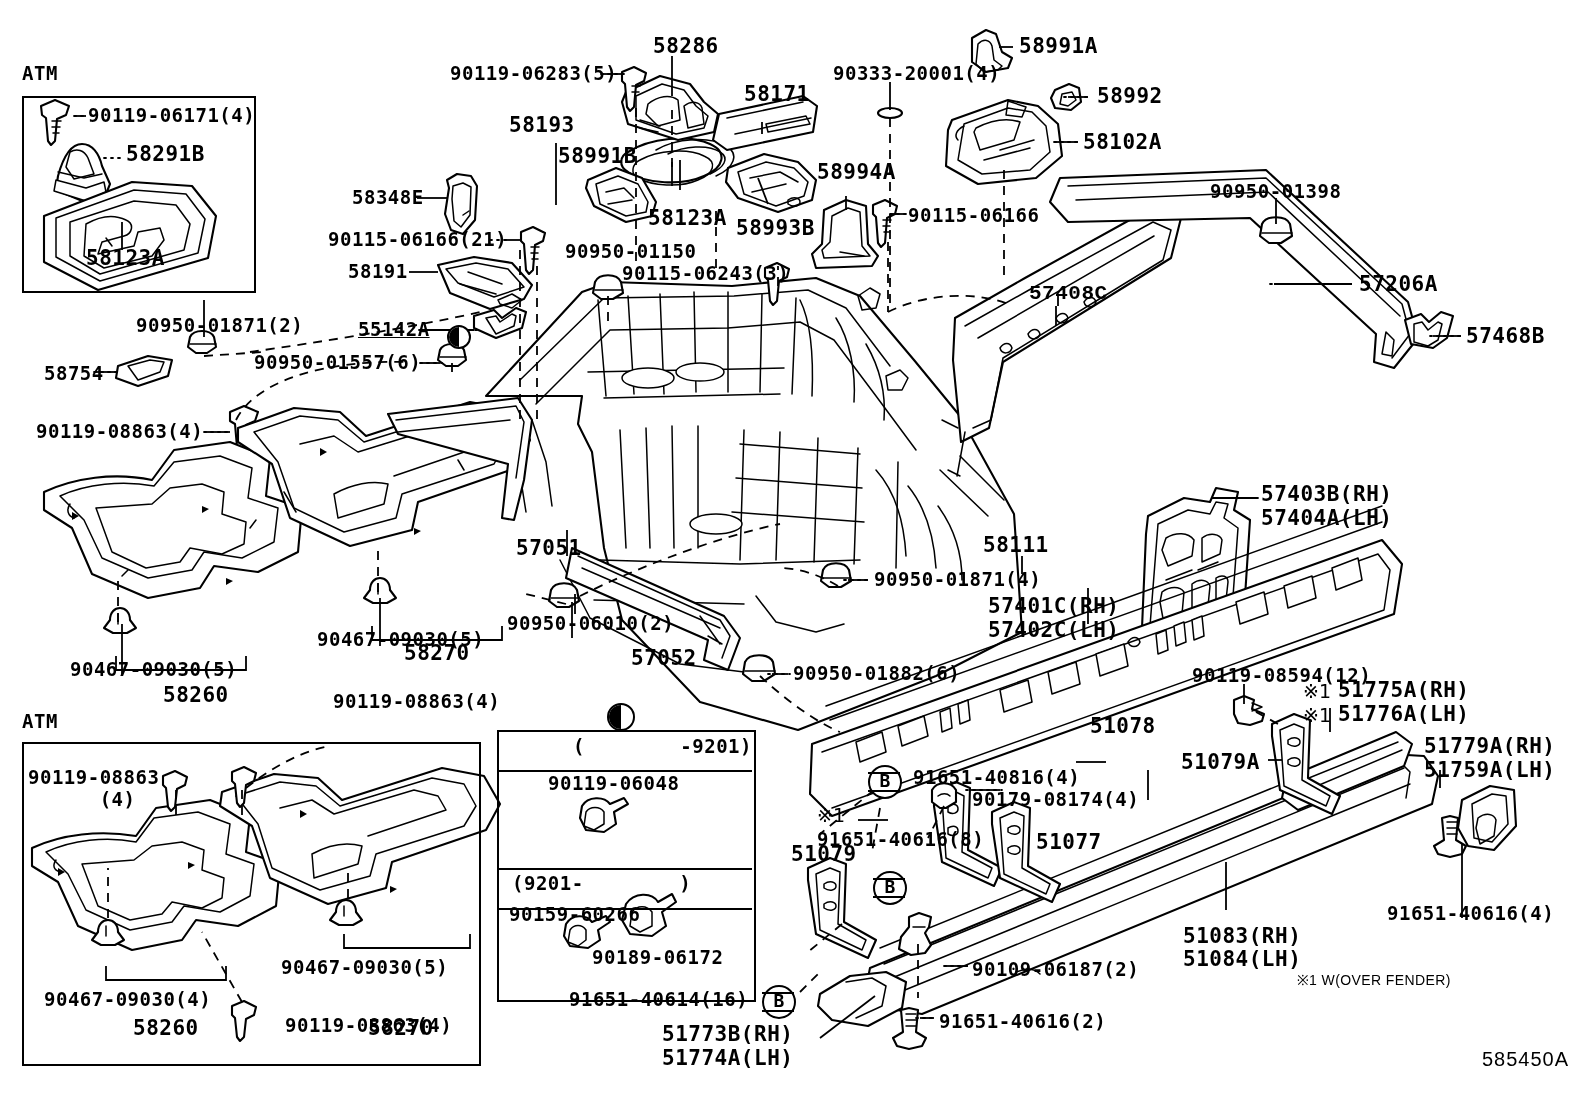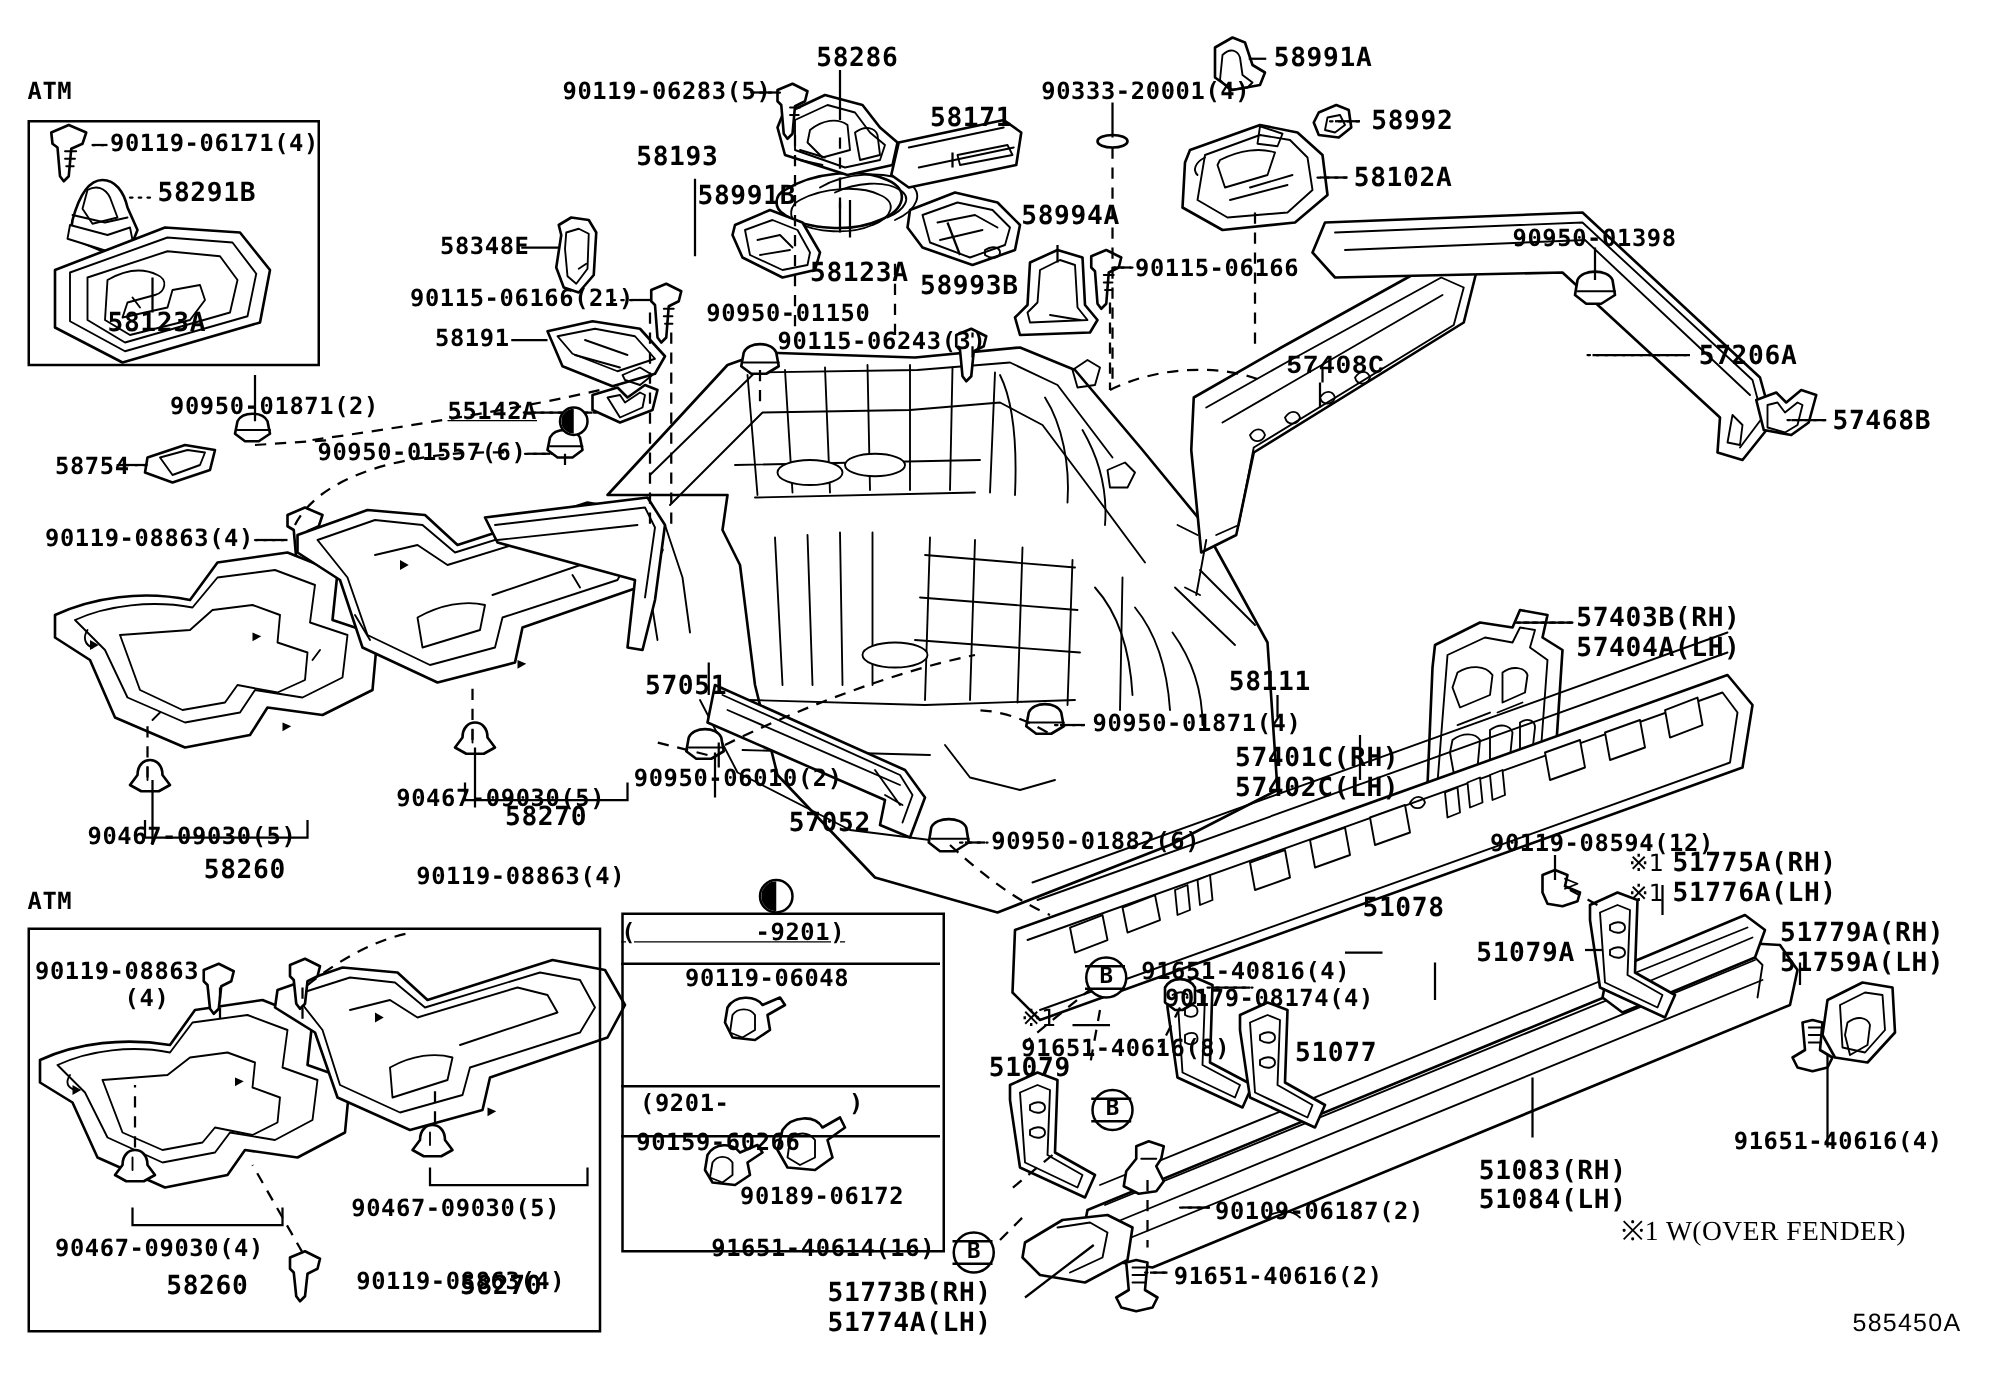--- a/index.html
+++ b/index.html
@@ -20,25 +20,25 @@
     position:absolute;
     font-family:"DejaVu Sans Mono","Liberation Mono",monospace;
     font-weight:700;
     font-size:19px;
     letter-spacing:0.5px;
     white-space:pre;
     line-height:1.18;
     color:#000;
   }
   .lbl.big{font-size:21px;}
-  .lbl.c{text-align:left;text-decoration:underline;}
+  .lbl.c{text-align:right;}
   .lbl.note{
-    font-family:Liberation Serif, serif;
+    font-family:Liberation Sans, sans-serif;
     font-weight:400;
-    font-size:22px;
+    font-size:14px;
     letter-spacing:0.4px;
   }
   .lbl.docid{
     font-family:"Liberation Sans",sans-serif;
     font-weight:400;
     font-size:20px;
     letter-spacing:1px;
   }
   .lbl.boxtitle{
     font-family:"DejaVu Sans Mono","Liberation Mono",monospace;
@@ -715,21 +715,21 @@
   <div class="lbl big" style="left:1338px;top:678px;">51775A(RH)</div>
   <div class="xmark" style="left:1303px;top:704px;">※1</div>
   <div class="lbl big" style="left:1338px;top:702px;">51776A(LH)</div>
 
   <div class="lbl big" style="left:1424px;top:734px;">51779A(RH)</div>
   <div class="lbl big" style="left:1424px;top:758px;">51759A(LH)</div>
 
   <div class="lbl big" style="left:1090px;top:714px;">51078</div>
   <div class="lbl big" style="left:1181px;top:750px;">51079A</div>
   <div class="lbl" style="left:901px;top:766px;margin-left:12px;">91651-40816(4)</div>
-  <div class="lbl" style="left:932px;top:788px;">90179-08174(4)</div>
+  <div class="lbl" style="left:972px;top:788px;">90179-08174(4)</div>
   <div class="lbl big" style="left:1036px;top:830px;">51077</div>
   <div class="lbl big" style="left:791px;top:842px;">51079</div>
   <div class="lbl" style="left:817px;top:828px;">91651-40616(8)</div>
   <div class="xmark" style="left:817px;top:804px;">※1</div>
 
   <div class="lbl" style="left:569px;top:988px;">91651-40614(16)</div>
   <div class="lbl big" style="left:662px;top:1022px;">51773B(RH)</div>
   <div class="lbl big" style="left:662px;top:1046px;">51774A(LH)</div>
   <div class="lbl" style="left:972px;top:958px;">90109-06187(2)</div>
   <div class="lbl" style="left:939px;top:1010px;">91651-40616(2)</div>

